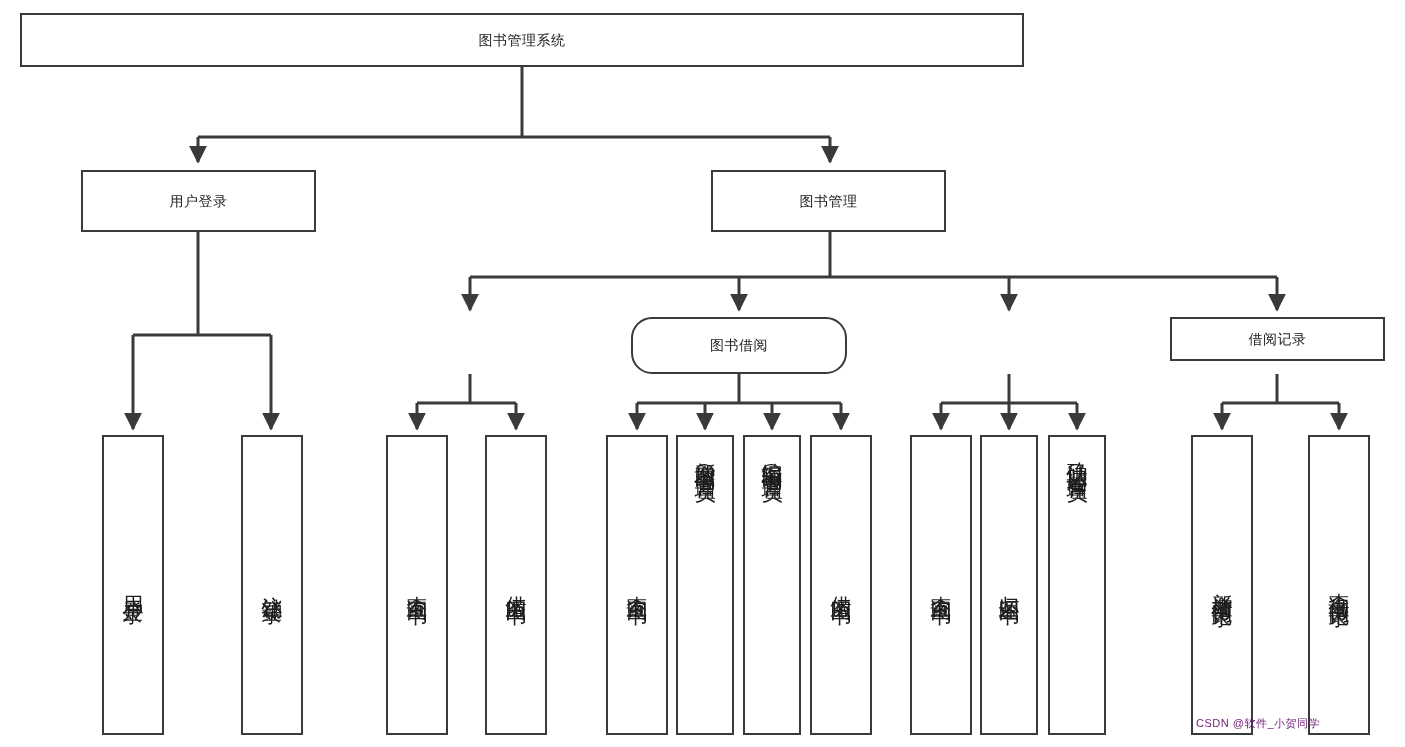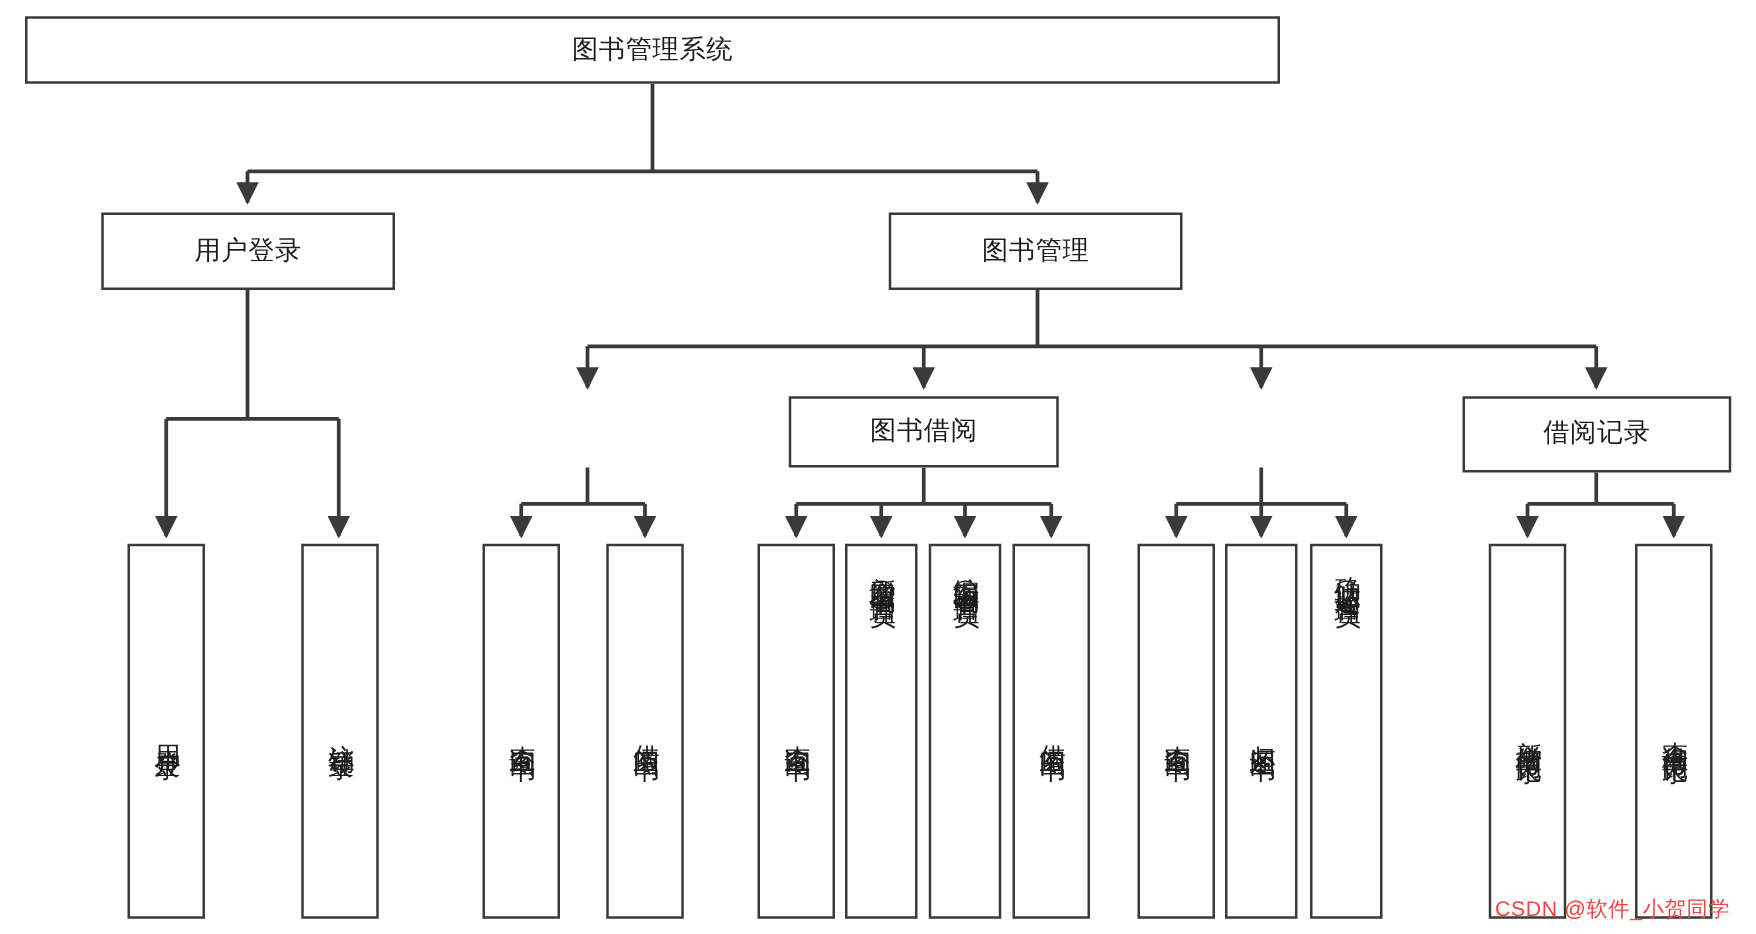--- a/index.html
+++ b/index.html
@@ -30,21 +30,21 @@
     position: absolute;
     box-sizing: border-box;
     background: #ffffff;
     border: 2px solid #3a3a3a;
     display: flex;
     align-items: center;
     justify-content: center;
     color: #1d1d1d;
   }
   .node .label {
-    font-size: 21px;
+    font-size: 14px;
     line-height: 1.15;
     letter-spacing: 0.5px;
     white-space: nowrap;
     color: #1d1d1d;
   }
   .node.leaf {
     align-items: flex-start;
     justify-content: center;
     padding-top: 8px;
   }
@@ -55,22 +55,22 @@
     letter-spacing: 3px;
     line-height: 1.05;
     white-space: nowrap;
   }
   .node.leaf.centerfill {
     align-items: center;
     padding-top: 0;
   }
   .watermark {
     position: absolute;
-    font-size: 17px;
-    color: #ef4444;
+    font-size: 11px;
+    color: #701a75;
     white-space: nowrap;
     letter-spacing: 0.5px;
   }
 </style>
 </head>
 <body>
 
 <div id="canvas">
 
   <svg class="connectors" viewBox="0 0 1405 747" xmlns="http://www.w3.org/2000/svg">
@@ -127,24 +127,24 @@
     <span class="label">图书管理系统</span>
   </div>
 
   <div class="node" style="left:81px; top:170px; width:235px; height:62px;">
     <span class="label">用户登录</span>
   </div>
   <div class="node" style="left:711px; top:170px; width:235px; height:62px;">
     <span class="label">图书管理</span>
   </div>
 
-  <div class="node" style="left:631px; top:317px; width:216px; height:57px;">
+  <div class="node" style="left:631px; top:317px; width:216px; height:57px;border-radius:21px;">
     <span class="label">图书借阅</span>
   </div>
-  <div class="node" style="left:1170px; top:317px; width:215px; height:61px;">
+  <div class="node" style="left:1170px; top:317px; width:215px; height:44px;">
     <span class="label">借阅记录</span>
   </div>
 
   <div class="node leaf centerfill" style="left:102px; top:435px; width:62px; height:300px;">
     <span class="label">用户登录</span>
   </div>
   <div class="node leaf centerfill" style="left:241px; top:435px; width:62px; height:300px;">
     <span class="label">注销登录</span>
   </div>
 

